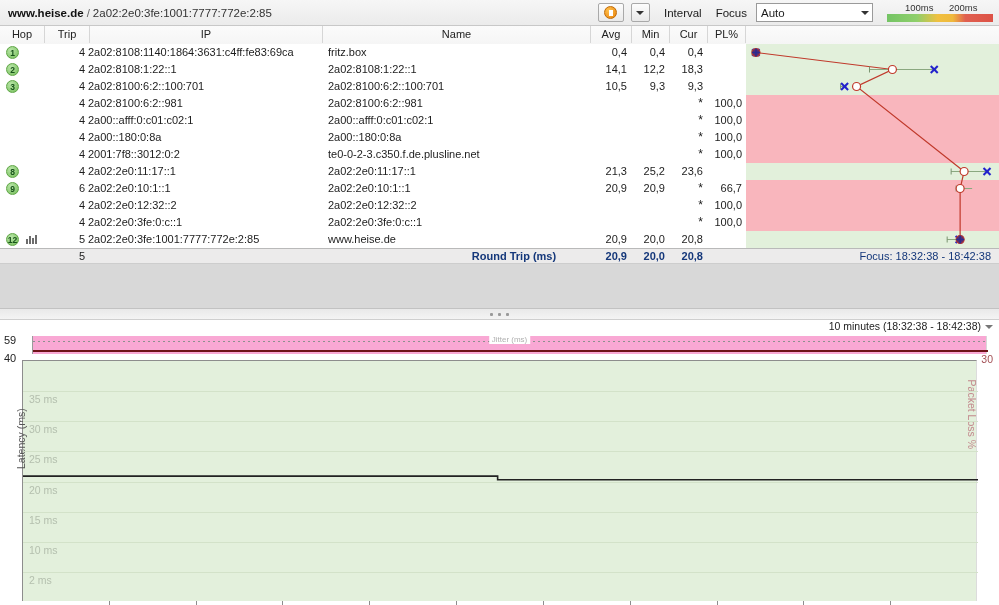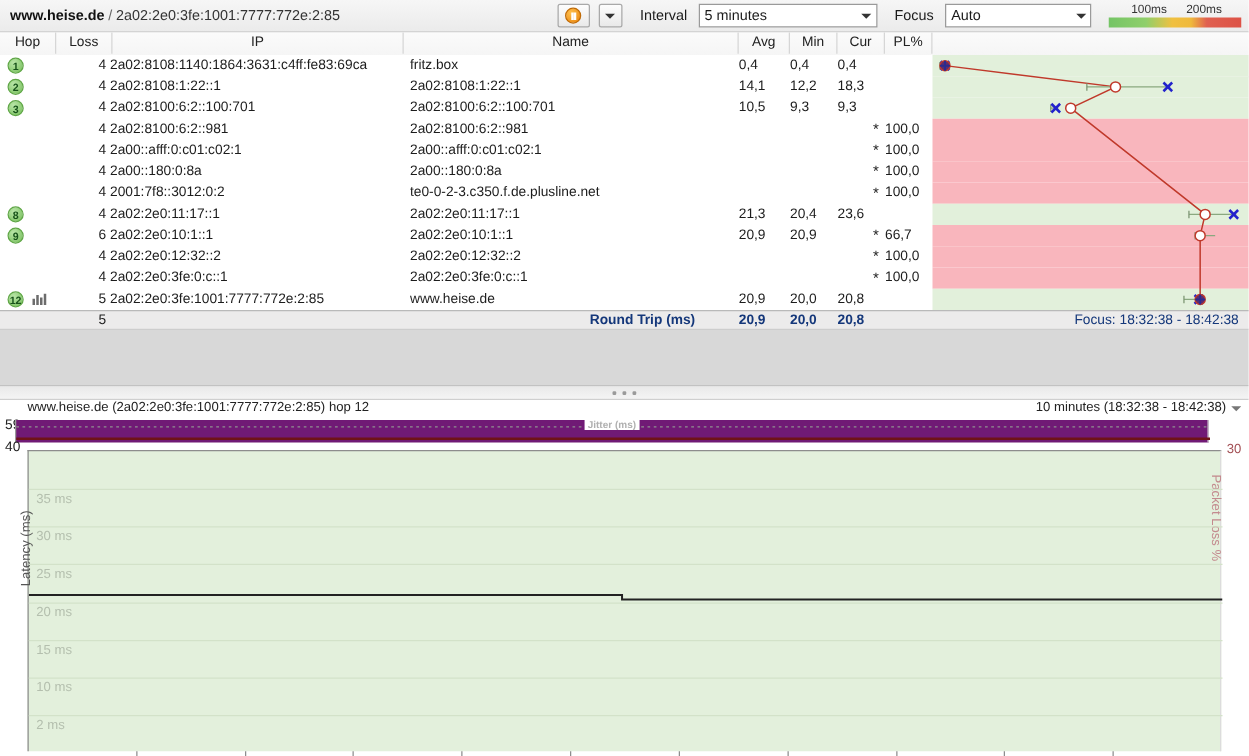--- a/index.html
+++ b/index.html
@@ -81,21 +81,21 @@
   }
   .th {
     position: absolute; top: 0; height: 17px; line-height: 17px;
     font-size: 11px; color: #222; text-align: center;
     border-right: 1px solid #d6d6d6;
   }
   .tbody { position: absolute; left: 0; top: 44px; width: 999px; height: 204px; background: #fff; }
   .row { position: absolute; left: 0; width: 999px; height: 17px; }
   .cell { position: absolute; top: 0; height: 17px; line-height: 17px; font-size: 11px; color: #1c1c1c; }
   .c-count { text-align: right; }
-  .c-num { }
+  .c-num { text-align: right; }
   .c-star { text-align: right; font-size: 12px; }
 
   .hopbadge {
     position: absolute; left: 6px; top: 2px;
     width: 13px; height: 13px; border-radius: 50%;
     background: radial-gradient(circle at 36% 30%, #b9e6a8, #74bd58);
     border: 1px solid #5fa646;
     color: #17521a; font-size: 8.5px; font-weight: bold;
     line-height: 12px; text-align: center;
   }
@@ -129,22 +129,22 @@
 
   
   .lower { position: absolute; left: 0; top: 320px; width: 999px; height: 285px; background: #fff; }
   .lower-head { position: absolute; left: 0; top: 0; width: 999px; height: 14px; }
   .lower-head .lh-left { position: absolute; left: 22px; top: 0; font-size: 10.5px; color: #222; white-space: nowrap; }
   .lower-head .lh-right { position: absolute; right: 18px; top: 0; font-size: 10.5px; color: #222; white-space: nowrap; }
   .lh-caret { position: absolute; right: 6px; top: 5px; width: 0; height: 0;
               border-left: 4px solid transparent; border-right: 4px solid transparent; border-top: 4px solid #777; }
 
   .jitter-band {
-    position: absolute; left: 12px; top: 16px; width: 955px; height: 18px;
-    background: #701a75; border-left: 1px solid #9a9a9a; border-right: 1px solid #d8d8d8; font-weight: bold;
+    position: absolute; left: 32px; top: 16px; width: 955px; height: 18px;
+    background: #f9a8d4; border-left: 1px solid #9a9a9a; border-right: 1px solid #d8d8d8;
   }
   .jitter-dots {
     position: absolute; left: 0; top: 5px; width: 955px; height: 1px;
     background-image: linear-gradient(90deg,#8f8f8f 50%, transparent 50%);
     background-size: 5px 1px;
   }
   .jitter-label {
     position: absolute; left: 50%; top: -1px; transform: translateX(-50%);
     font-size: 8px; color: #b0b0b0; background: #fff; padding: 0 3px; white-space: nowrap;
   }
@@ -185,46 +185,40 @@
       <b>www.heise.de</b><span class="sep">/</span><span class="addr">2a02:2e0:3fe:1001:7777:772e:2:85</span>
     </div>
     <div class="tb-right">
       <div class="pause-btn">
         <div class="pause-ico"></div>
       </div>
       <div class="drop-btn">
         <div class="caret"></div>
       </div>
       <div class="tb-label">Interval</div>
-      <div class="combo combo-interval">
-        <div class="val">5 minutes</div>
-        <div class="arrowbox">
-            <div class="caret"></div>
-          </div>
-      </div>
       <div class="tb-label">Focus</div>
       <div class="combo combo-focus">
         <div class="val">Auto</div>
         <div class="arrowbox">
             <div class="caret"></div>
           </div>
       </div>
       <div class="legend-wrap">
         <div class="legend-ticks">
           <span style="left:18px">100ms</span>
           <span style="left:62px">200ms</span>
         </div>
         <div class="legend-bar"></div>
       </div>
     </div>
   </div>
 
   <div class="thead">
     <div class="th" style="left:0;width:45px">Hop</div>
-    <div class="th" style="left:45px;width:45px">Loss</div>
+    <div class="th" style="left:45px;width:45px">Trip</div>
     <div class="th" style="left:90px;width:233px">IP</div>
     <div class="th" style="left:323px;width:268px">Name</div>
     <div class="th" style="left:591px;width:41px">Avg</div>
     <div class="th" style="left:632px;width:38px">Min</div>
     <div class="th" style="left:670px;width:38px">Cur</div>
     <div class="th" style="left:708px;width:38px">PL%</div>
   </div>
 
   <div class="tbody" id="tbody">
       <div class="row" style="top: 0px;">
@@ -300,21 +294,21 @@
         <div class="cell c-star" style="left: 670px; width: 33px;">*</div>
         <div class="cell c-num" style="left: 708px; width: 34px;">100,0</div>
       </div>
       <div class="row" style="top: 119px;">
         <div class="latstrip green"></div>
         <div class="hopbadge">8</div>
         <div class="cell c-count" style="left: 45px; width: 40px;">4</div>
         <div class="cell " style="left: 86px; width: 237px; padding-left: 2px;">2a02:2e0:11:17::1</div>
         <div class="cell " style="left: 326px; width: 265px; padding-left: 2px;">2a02:2e0:11:17::1</div>
         <div class="cell c-num" style="left: 591px; width: 36px;">21,3</div>
-        <div class="cell c-num" style="left: 632px; width: 33px;">20,4</div>
+        <div class="cell c-num" style="left: 632px; width: 33px;">25,2</div>
         <div class="cell c-num" style="left: 670px; width: 33px;">23,6</div>
         <div class="cell c-num" style="left: 708px; width: 34px;"></div>
       </div>
       <div class="row" style="top: 136px;">
         <div class="latstrip pink"></div>
         <div class="hopbadge">9</div>
         <div class="cell c-count" style="left: 45px; width: 40px;">6</div>
         <div class="cell " style="left: 86px; width: 237px; padding-left: 2px;">2a02:2e0:10:1::1</div>
         <div class="cell " style="left: 326px; width: 265px; padding-left: 2px;">2a02:2e0:10:1::1</div>
         <div class="cell c-num" style="left: 591px; width: 36px;">20,9</div>
@@ -409,21 +403,20 @@
   <div class="gapfill"></div>
 
   <div class="splitter">
     <i></i>
     <i></i>
     <i></i>
   </div>
 
   <div class="lower">
     <div class="lower-head">
-      <div class="lh-left">www.heise.de (2a02:2e0:3fe:1001:7777:772e:2:85) hop 12</div>
       <div class="lh-right">10 minutes (18:32:38 - 18:42:38)</div>
       <div class="lh-caret"></div>
     </div>
 
     <div class="axis-35">59</div>
     <div class="jitter-band">
       <div class="jitter-dots"></div>
       <div class="jitter-label">Jitter (ms)</div>
       <div class="jitter-line"></div>
     </div>

